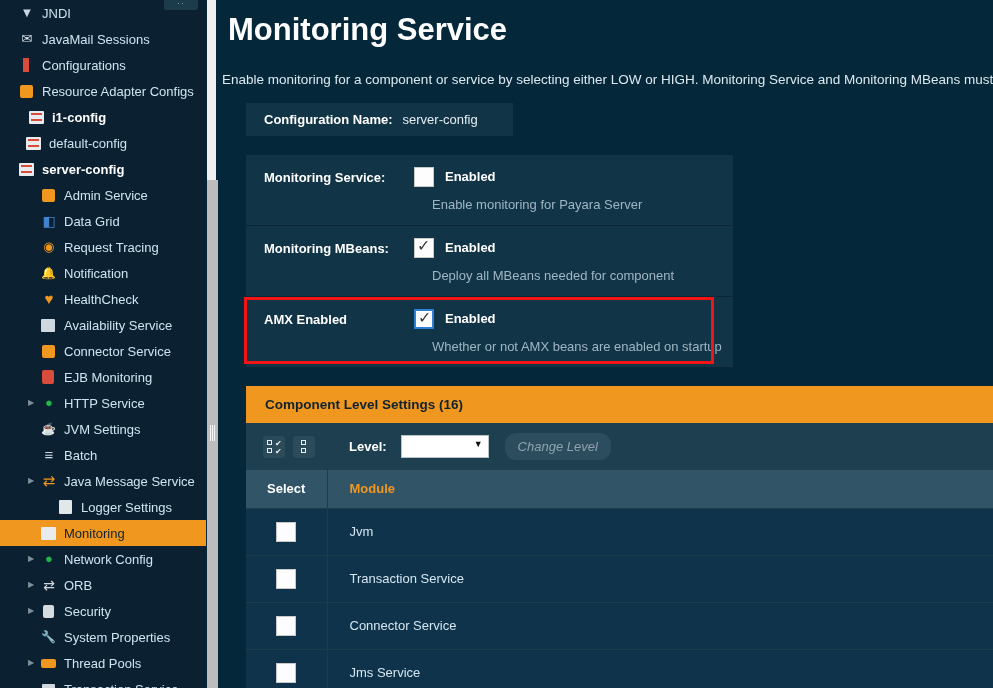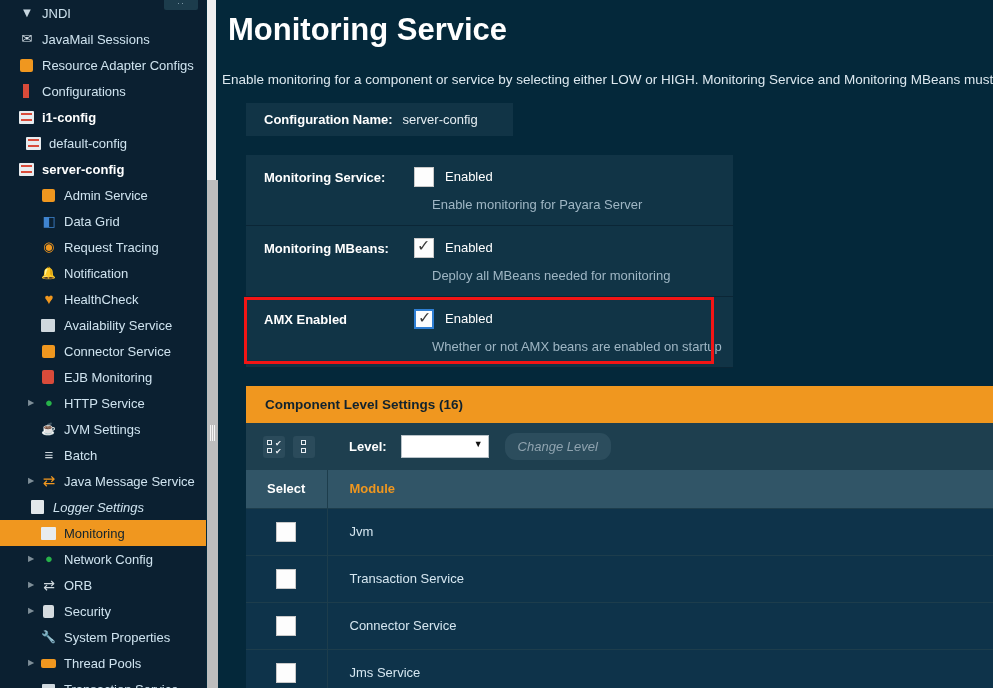--- a/index.html
+++ b/index.html
@@ -163,21 +163,21 @@
   .cb.checked::after {
     content: "✓";
     position: absolute;
     left: 2px; top: -3px;
     font-size: 16px;
     color: #3a3a3a;
   }
   .cb-text {
     color: #ffffff;
     font-size: 13px;
-    font-weight: normal;
+    font-weight: bold;
     padding-top: 2px;
   }
   .srow-help {
     color: #9fb6c4;
     font-size: 13px;
     margin: 10px 0 0 168px;
   }
   #amx-highlight {
     position: absolute;
     left: -2px; top: 0px;
@@ -310,35 +310,35 @@
           </span>
           <span class="lbl">JNDI</span>
         </div>
         <div class="tree-item" style="padding-left: 2px;">
           <span class="arrow empty">▶</span>
           <span class="ic">
             <span style="position: absolute; left: 2px; color: rgb(216, 227, 234); font-size: 13px; line-height: 18px; display: block; width: 18px; text-align: center;">✉</span>
           </span>
           <span class="lbl">JavaMail Sessions</span>
         </div>
+        <div class="tree-item">
+          <span class="arrow empty">▶</span>
+          <span class="ic">
+            <span style="position: absolute; left: 7px; top: 2px; width: 6px; height: 14px; background: rgb(217, 75, 58); border-radius: 0px; display: block;"></span>
+          </span>
+          <span class="lbl">Configurations</span>
+        </div>
         <div class="tree-item" style="padding-left: 2px;">
           <span class="arrow empty">▶</span>
           <span class="ic">
             <span style="position: absolute; left: 3.5px; top: 2.5px; width: 13px; height: 13px; background: rgb(240, 151, 31); border-radius: 2px; display: block;"></span>
           </span>
           <span class="lbl">Resource Adapter Configs</span>
         </div>
-        <div class="tree-item">
-          <span class="arrow empty">▶</span>
-          <span class="ic">
-            <span style="position: absolute; left: 7px; top: 2px; width: 6px; height: 14px; background: rgb(217, 75, 58); border-radius: 0px; display: block;"></span>
-          </span>
-          <span class="lbl">Configurations</span>
-        </div>
-        <div class="tree-item bold" style="padding-left: 2px;">
+        <div class="tree-item bold" style="padding-left: 12px;">
           <span class="arrow empty">▶</span>
           <span class="ic">
             <span style="position: absolute; left: 2.5px; top: 2.5px; width: 15px; height: 13px; background: rgb(232, 236, 239); border-radius: 1px; display: block;">
               <span style="position: absolute; left: 2px; top: 2px; width: 11px; height: 2px; background: rgb(217, 75, 58); display: block;"></span>
               <span style="position: absolute; left: 2px; top: 8px; width: 11px; height: 2px; background: rgb(217, 75, 58); display: block;"></span>
             </span>
           </span>
           <span class="lbl">i1-config</span>
         </div>
         <div class="tree-item" style="padding-left: 9px;">
@@ -438,21 +438,21 @@
           </span>
           <span class="lbl">Batch</span>
         </div>
         <div class="tree-item" style="padding-left: 24px;">
           <span class="arrow">▶</span>
           <span class="ic">
             <span style="position: absolute; left: 2px; color: rgb(240, 151, 31); font-size: 15px; line-height: 18px; display: block; width: 18px; text-align: center;">⇄</span>
           </span>
           <span class="lbl">Java Message Service</span>
         </div>
-        <div class="tree-item" style="padding-left: 13px; font-style: italic;">
+        <div class="tree-item" style="padding-left: 41px;">
           <span class="arrow empty">▶</span>
           <span class="ic">
             <span style="position: absolute; left: 3.5px; top: 2px; width: 13px; height: 14px; background: rgb(226, 231, 234); border-radius: 1px; display: block;"></span>
           </span>
           <span class="lbl">Logger Settings</span>
         </div>
         <div class="tree-item selected" style="padding-left: 24px;">
           <span class="arrow empty">▶</span>
           <span class="ic">
             <span style="position: absolute; left: 2.5px; top: 2.5px; width: 15px; height: 13px; background: rgb(232, 236, 239); border-radius: 1px; display: block;"></span>
@@ -525,21 +525,21 @@
             <div class="cb-text">Enabled</div>
           </div>
           <div class="srow-help">Enable monitoring for Payara Server</div>
         </div>
         <div class="srow">
           <div class="srow-top">
             <div class="srow-label">Monitoring MBeans:</div>
             <div class="cb checked"></div>
             <div class="cb-text">Enabled</div>
           </div>
-          <div class="srow-help">Deploy all MBeans needed for monitoring</div>
+          <div class="srow-help">Deploy all MBeans needed for component</div>
         </div>
         <div class="srow" style="position: relative;">
           <div class="srow-top">
             <div class="srow-label">AMX Enabled</div>
             <div class="cb checked focus"></div>
             <div class="cb-text">Enabled</div>
           </div>
           <div class="srow-help">Whether or not AMX beans are enabled on startup</div>
           <div id="amx-highlight"></div>
         </div>

